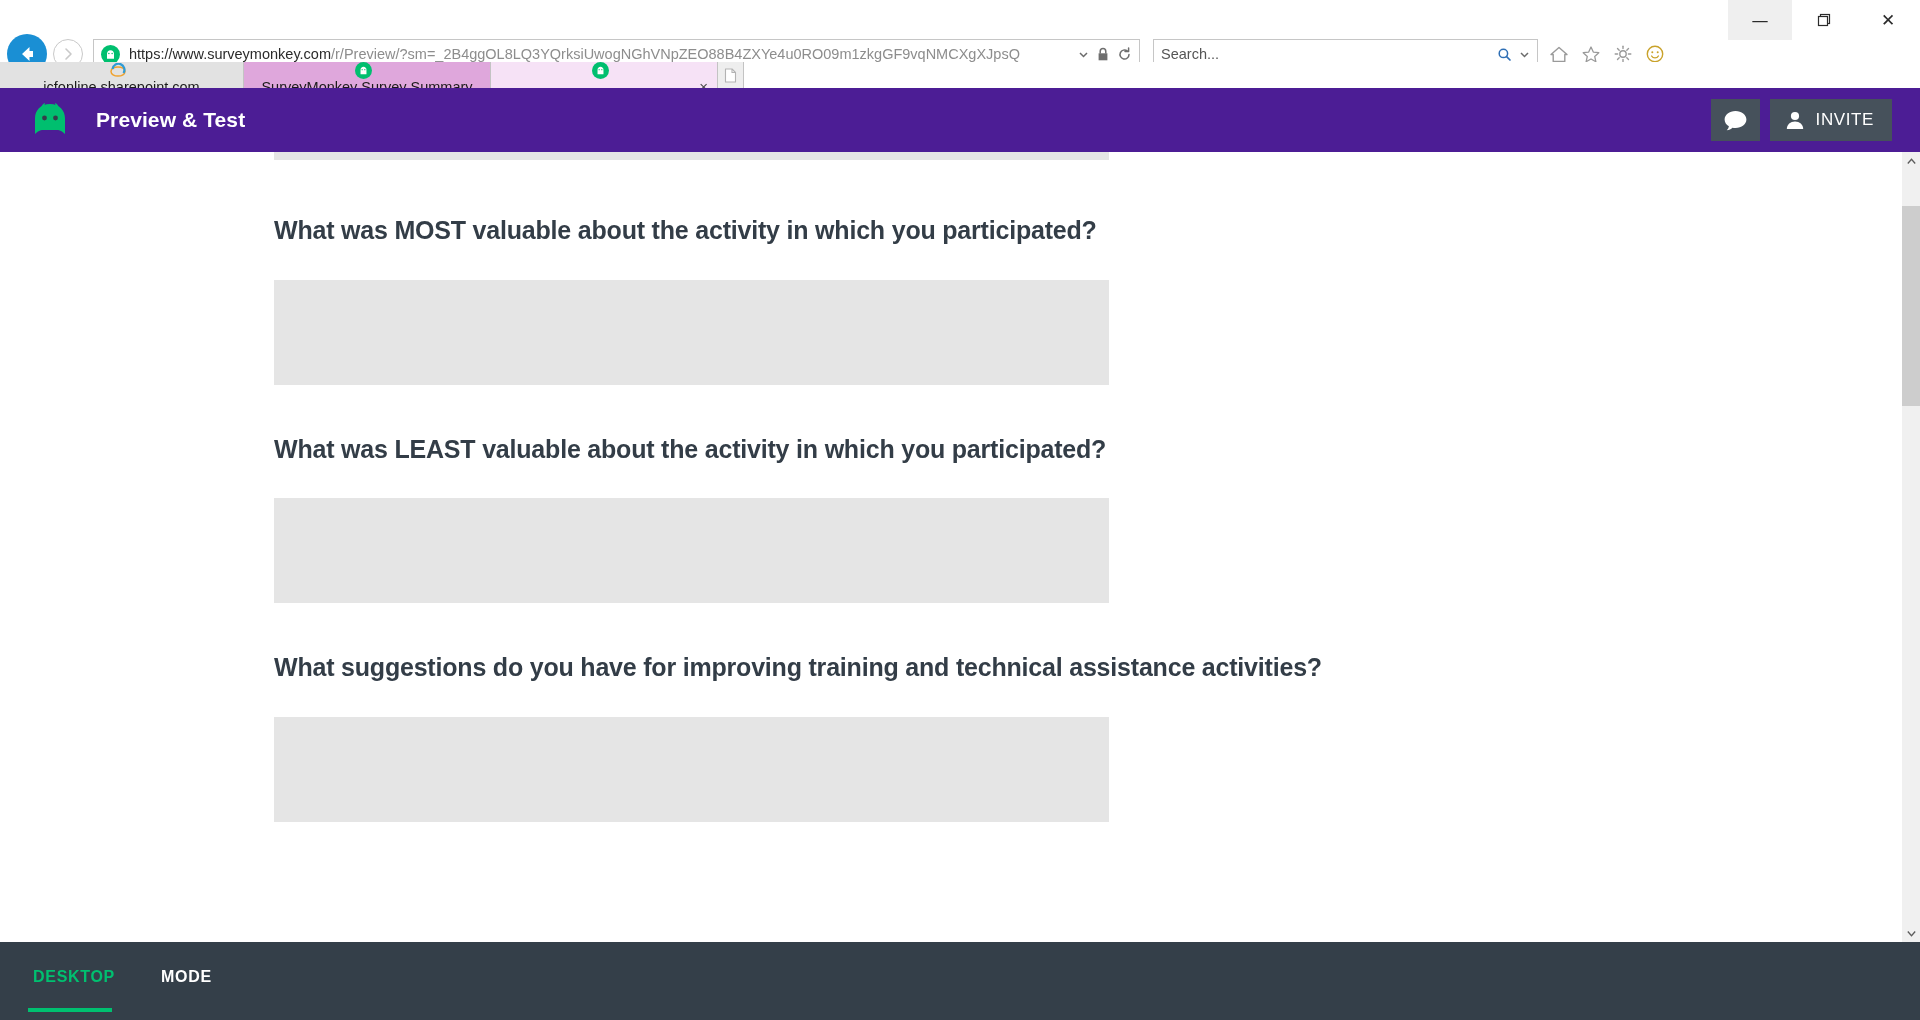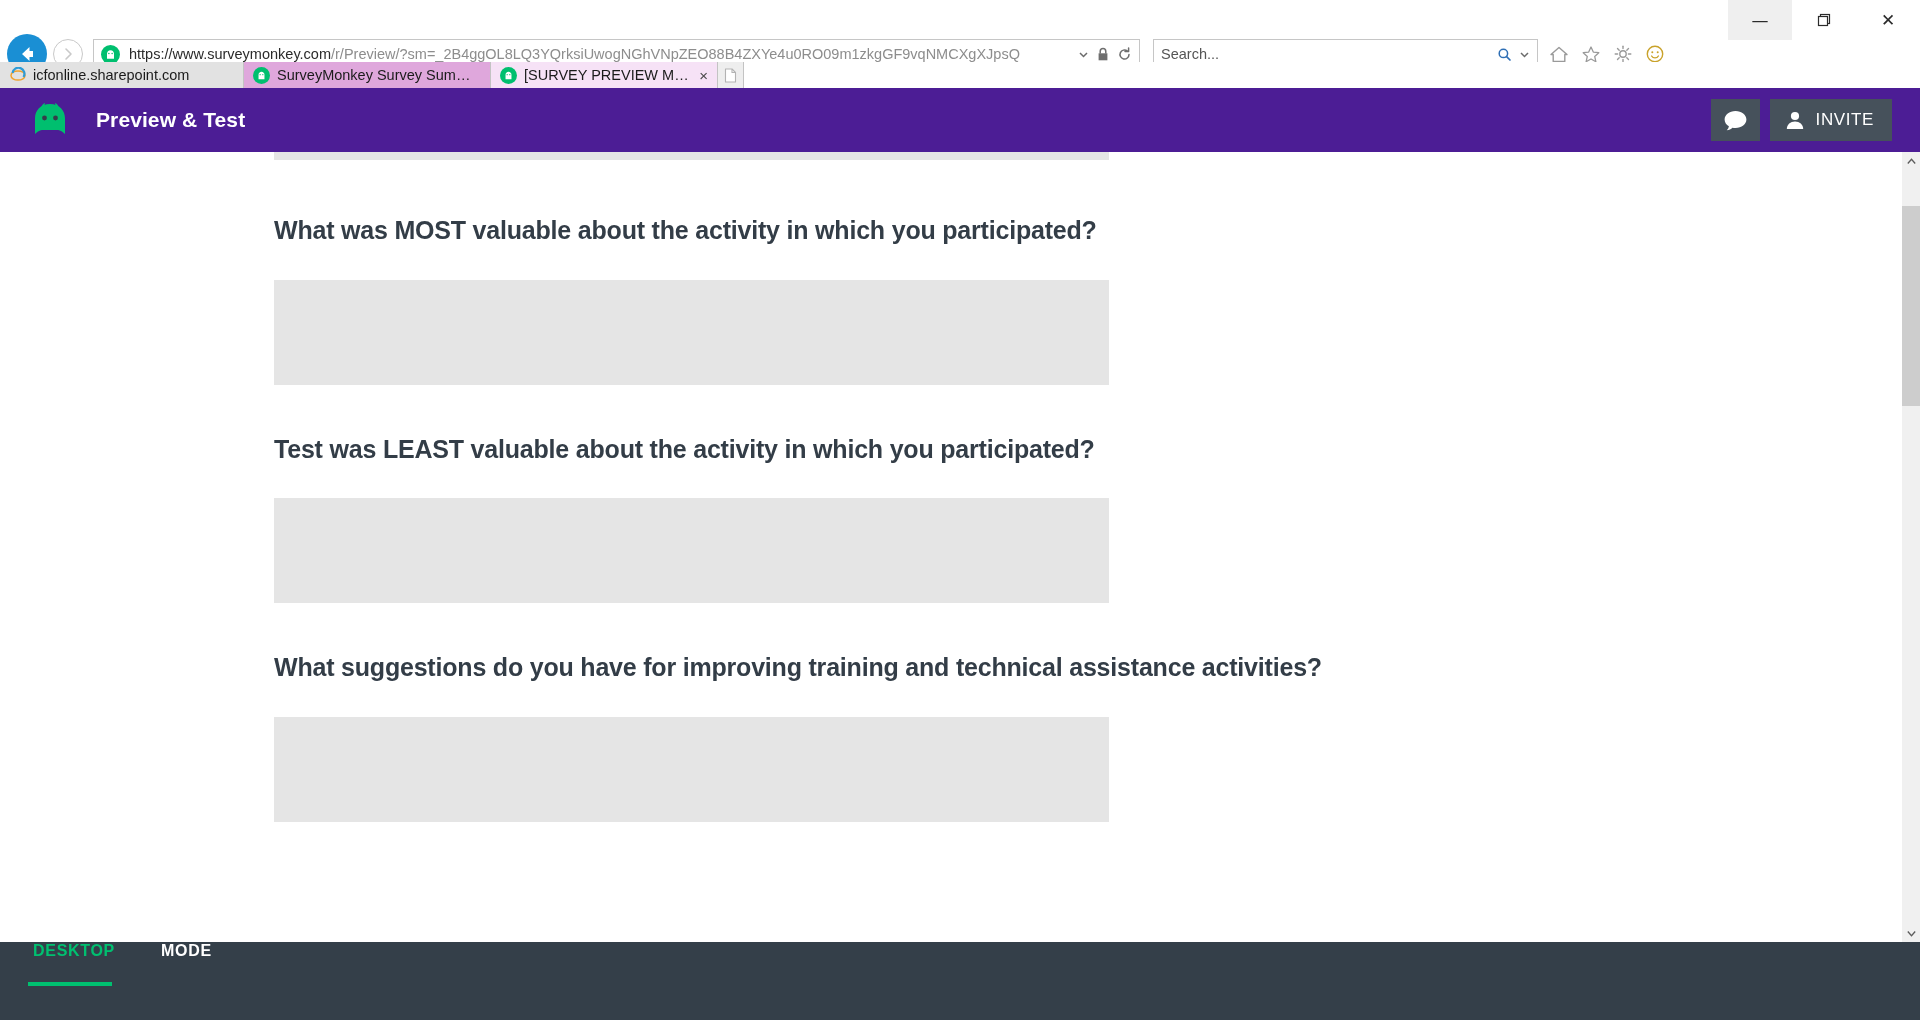--- a/index.html
+++ b/index.html
@@ -71,21 +71,21 @@
   .tb-ic { width:22px; height:22px; display:flex; align-items:center; justify-content:center; }
 
   
   .tabstrip {
     position:absolute; top:62px; left:0; width:1920px; height:26px;
     display:flex; align-items:stretch;
   }
   .tab {
     height:26px; display:flex; align-items:center; padding:0 9px;
     border-right:1px solid #c3c3c3; font-size:14.5px; color:#1b1b1b;
-    white-space:nowrap; overflow:hidden;
+    white-space:nowrap; overflow:hidden;flex-direction:column;
   }
   .tab.sharepoint { width:244px; background:#e2e2e2; }
   .tab.summary { width:247px; background:#dfa7dc; }
   .tab.preview { width:227px; background:#f6e2f6; }
   .tab.newtab { width:26px; background:#eeeeee; justify-content:center; padding:0; }
   .tab-ico { width:17px; height:17px; margin-right:7px; flex:none; display:flex; align-items:center; justify-content:center; }
   .tab-favicon-sm { width:17px; height:17px; border-radius:50%; background:#00bf6f; display:flex; align-items:center; justify-content:center; }
   .tab-label { overflow:hidden; text-overflow:ellipsis; white-space:nowrap; }
   .tab-close { margin-left:auto; padding-left:8px; font-size:15px; color:#4a4a4a; line-height:1; }
   .tabstrip-fill { flex:1; background:#ffffff; }
@@ -129,21 +129,21 @@
   .vs-arrow { width:18px; height:18px; display:flex; align-items:center; justify-content:center; background:#f0f0f0; }
   .vs-track { flex:1; width:18px; background:#f0f0f0; position:relative; }
   .vs-thumb { position:absolute; top:36px; left:0; width:18px; height:200px; background:#cdcdcd; }
 
   
   .sm-footer {
     position:absolute; bottom:0; left:0; width:1920px; height:78px;
     background:#343f49; display:flex; align-items:flex-start;
   }
   .foot-tab {
-    font-size:16px; font-weight:bold; letter-spacing:.7px;
+    margin-top:26px; font-size:16px; font-weight:bold; letter-spacing:.7px;
     position:relative; padding-bottom:26px;
   }
   .foot-tab.desktop { margin-left:33px; color:#00c070; }
   .foot-tab.phone { margin-left:46px; color:#ffffff; }
   .foot-underline {
     position:absolute; left:-5px; bottom:0; width:84px; height:4px; background:#00c070;
   }
 </style>
 </head>
 <body>
@@ -336,21 +336,21 @@
     <div class="q-block" style="padding-top:0;">
       <div class="answer-box" style="height:8px;"></div>
     </div>
 
     <div class="q-block" style="padding-top:54px;">
       <div class="q-text">What was MOST valuable about the activity in which you participated?</div>
       <div class="answer-box" style="margin-top:33px;"></div>
     </div>
 
     <div class="q-block" style="padding-top:48px;">
-      <div class="q-text">Test was LEAST valuable about the activity in which you participated?</div>
+      <div class="q-text">What was LEAST valuable about the activity in which you participated?</div>
       <div class="answer-box" style="margin-top:33px;"></div>
     </div>
 
     <div class="q-block" style="padding-top:48px;">
       <div class="q-text">What suggestions do you have for improving training and technical assistance activities?</div>
       <div class="answer-box" style="margin-top:33px;"></div>
     </div>
 
   </div>
 

